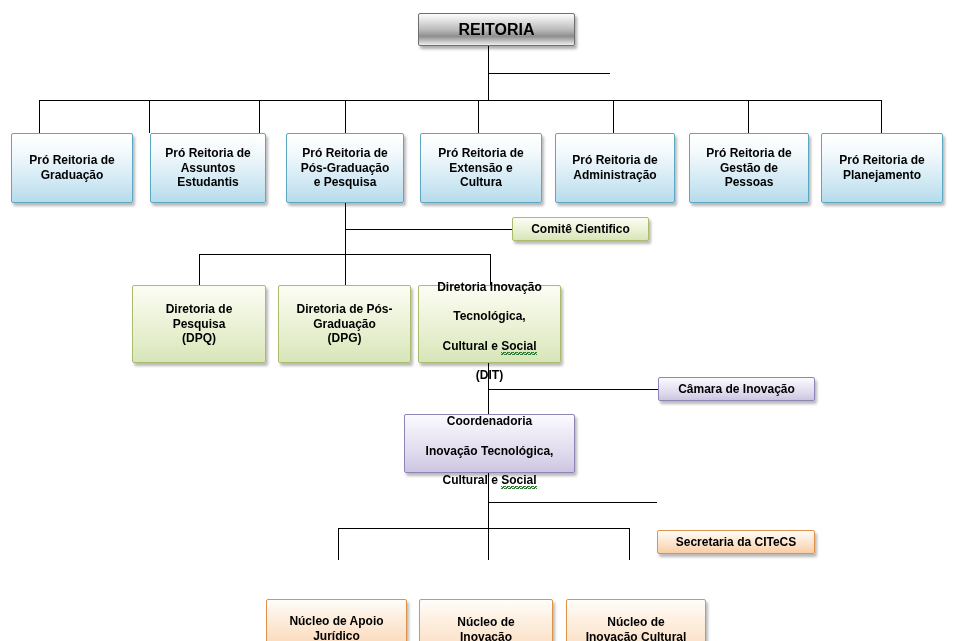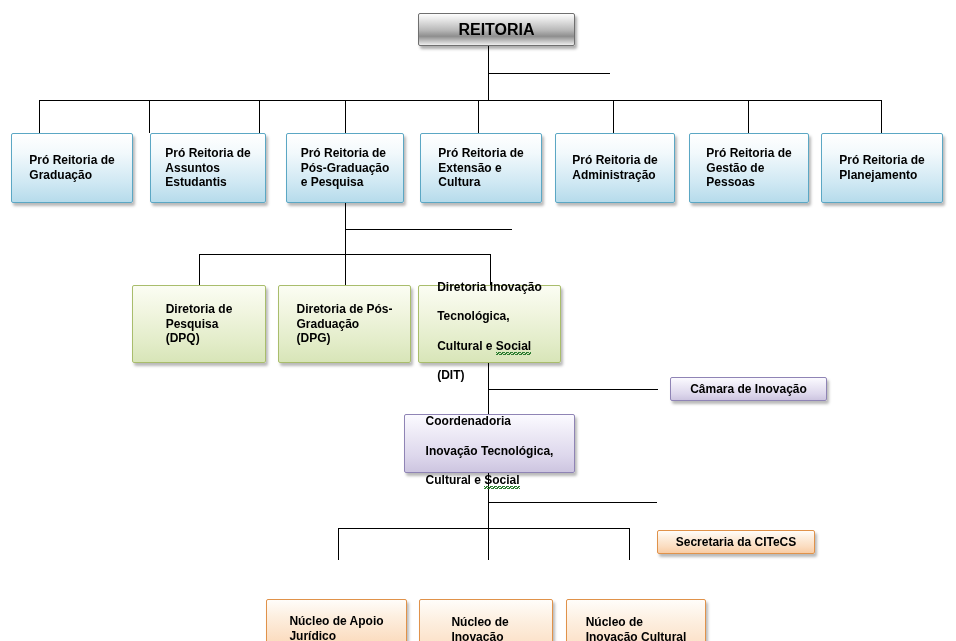--- a/index.html
+++ b/index.html
@@ -19,21 +19,21 @@
   .line.h{height:1px;}
   .line.v{width:1px;}
 
   
   .node{
     position:absolute;
     box-sizing:border-box;
     display:flex;
     align-items:center;
     justify-content:center;
-    text-align:left;
+    text-align:center;
     font-weight:bold;
     color:#000000;
     line-height:1.22;
     border-radius:2px;
   }
   .node .txt{
     display:block;
     padding:0 4px;
     white-space:pre-line;
   }
@@ -158,41 +158,44 @@
   <div class="node sty-blue" style="left:689px;top:133px;width:120px;height:70px;font-size:12px;">
     <span class="txt">Pró Reitoria de
 Gestão de
 Pessoas</span>
   </div>
   <div class="node sty-blue" style="left:821px;top:133px;width:122px;height:70px;font-size:12px;">
     <span class="txt">Pró Reitoria de
 Planejamento</span>
   </div>
 
+  <div class="node sty-green" style="left:512px;top:217px;width:137px;height:24px;font-size:12px;">
+    <span class="txt">Comitê Cientifico</span>
+  </div>
 
   <div class="node sty-green" style="left:132px;top:285px;width:134px;height:78px;font-size:12px;">
     <span class="txt">Diretoria de
 Pesquisa
 (DPQ)</span>
   </div>
   <div class="node sty-green" style="left:278px;top:285px;width:133px;height:78px;font-size:12px;">
     <span class="txt">Diretoria de Pós-
 Graduação
 (DPG)</span>
   </div>
   <div class="node sty-green" style="left:418px;top:285px;width:143px;height:78px;font-size:12px;">
     <span class="txt">
       <span>Diretoria Inovação</span><br>
       <span>Tecnológica,</span><br>
       <span>Cultural e </span><span class="sq">Social</span><br>
       <span>(DIT)</span>
     </span>
   </div>
 
-  <div class="node sty-purple" style="left:658px;top:377px;width:157px;height:24px;font-size:12px;margin-left:12px;">
+  <div class="node sty-purple" style="left:658px;top:377px;width:157px;height:24px;font-size:12px;">
     <span class="txt">Câmara de Inovação</span>
   </div>
 
   <div class="node sty-purple" style="left:404px;top:414px;width:171px;height:59px;font-size:12px;">
     <span class="txt">
       <span>Coordenadoria</span><br>
       <span>Inovação Tecnológica,</span><br>
       <span>Cultural e </span><span class="sq">Social</span>
     </span>
   </div>

